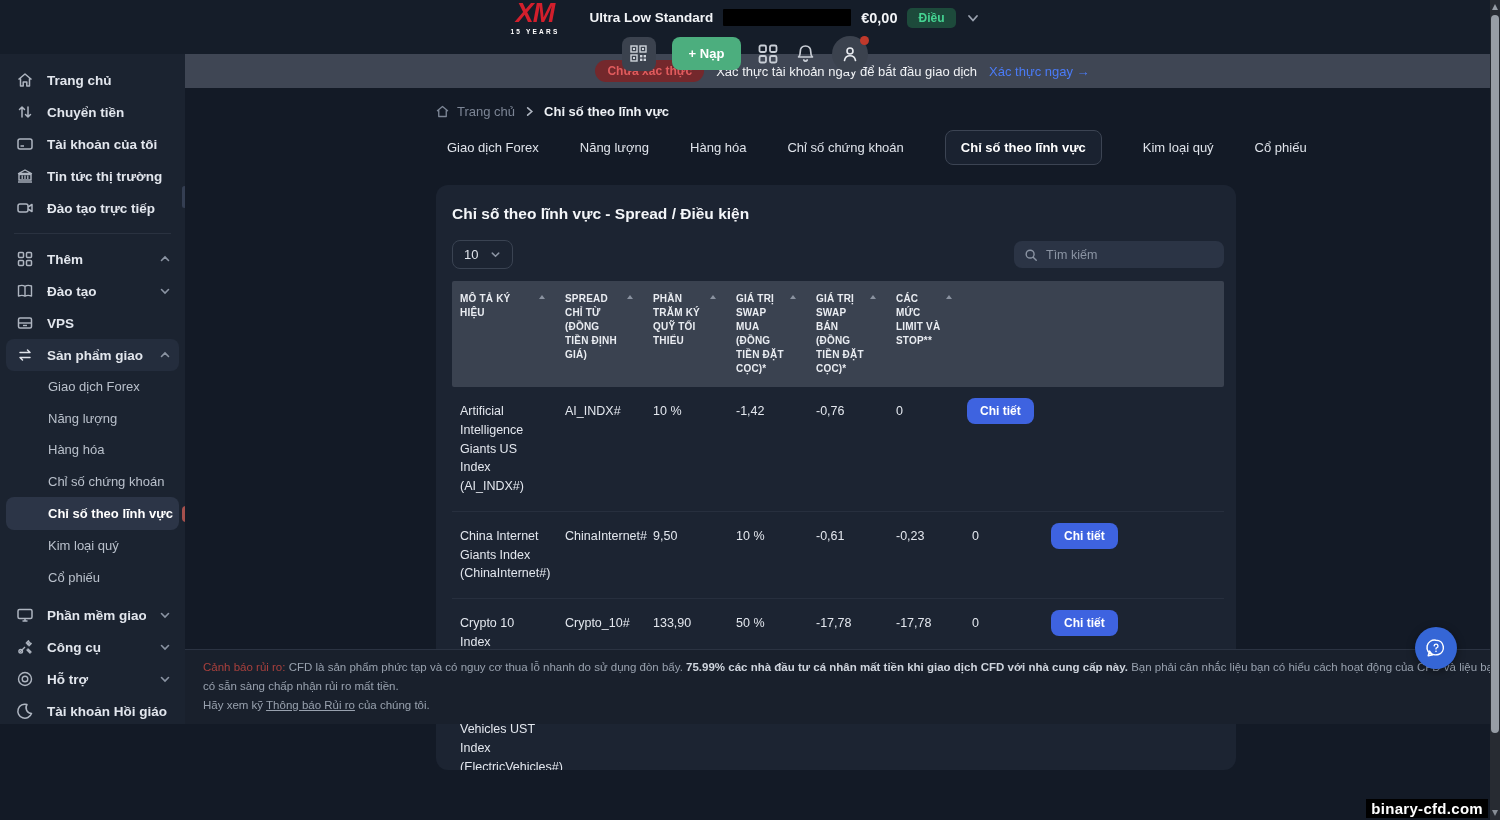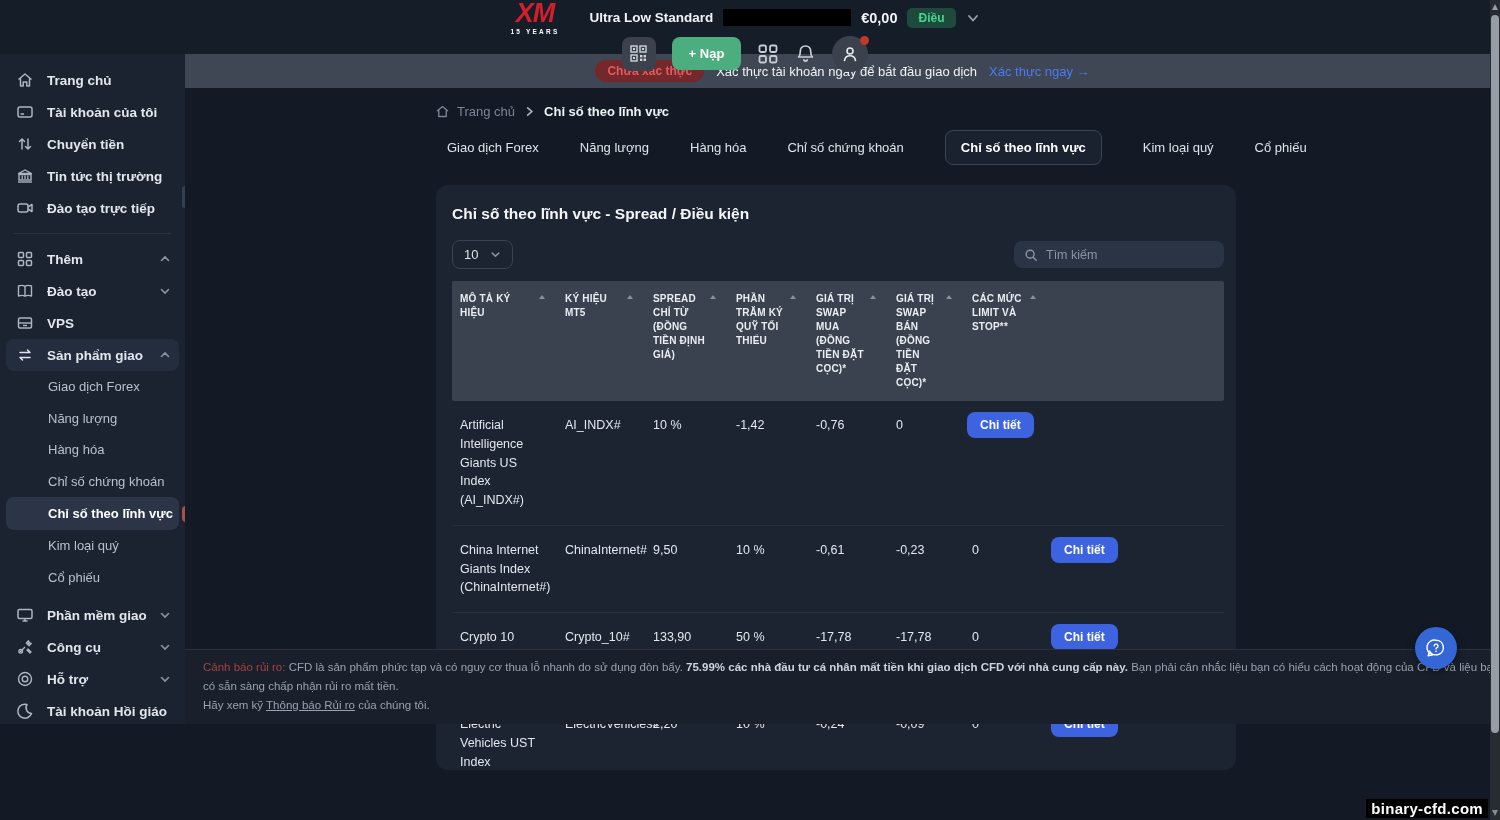--- a/index.html
+++ b/index.html
@@ -191,31 +191,31 @@
 
   <div class="sidebar">
     <div class="side-item">
       <svg width="18" height="18" viewBox="0 0 18 18">
         <path d="M2.5 8.5 L9 3 L15.5 8.5 M4.5 7.5 V15 H7.2 V11 H10.8 V15 H13.5 V7.5" fill="none" stroke="#aeb5c0" stroke-width="1.5" stroke-linejoin="round"></path>
       </svg>
       <span class="lbl">Trang chủ</span>
     </div>
     <div class="side-item">
       <svg width="18" height="18" viewBox="0 0 18 18">
+        <path d="M6 14 V4 M6 4 L3.5 6.5 M6 4 L8.5 6.5" fill="none" stroke="#aeb5c0" stroke-width="1.5" stroke-linecap="round" stroke-linejoin="round"></path>
+        <path d="M12 4 V14 M12 14 L9.5 11.5 M12 14 L14.5 11.5" fill="none" stroke="#aeb5c0" stroke-width="1.5" stroke-linecap="round" stroke-linejoin="round"></path>
+      </svg>
+      <span class="lbl">Chuyển tiền</span>
+    </div>
+    <div class="side-item">
+      <svg width="18" height="18" viewBox="0 0 18 18">
         <rect x="2" y="4" width="14" height="10" rx="2" fill="none" stroke="#aeb5c0" stroke-width="1.5"></rect>
         <line x1="4.5" y1="11" x2="8" y2="11" stroke="#aeb5c0" stroke-width="1.5"></line>
       </svg>
       <span class="lbl">Tài khoản của tôi</span>
-    </div>
-    <div class="side-item">
-      <svg width="18" height="18" viewBox="0 0 18 18">
-        <path d="M6 14 V4 M6 4 L3.5 6.5 M6 4 L8.5 6.5" fill="none" stroke="#aeb5c0" stroke-width="1.5" stroke-linecap="round" stroke-linejoin="round"></path>
-        <path d="M12 4 V14 M12 14 L9.5 11.5 M12 14 L14.5 11.5" fill="none" stroke="#aeb5c0" stroke-width="1.5" stroke-linecap="round" stroke-linejoin="round"></path>
-      </svg>
-      <span class="lbl">Chuyển tiền</span>
     </div>
     <div class="side-item">
       <svg width="18" height="18" viewBox="0 0 18 18">
         <path d="M2.5 6.5 L9 3 L15.5 6.5 Z" fill="none" stroke="#aeb5c0" stroke-width="1.4" stroke-linejoin="round"></path>
         <rect x="3" y="7.5" width="12" height="5.5" fill="none" stroke="#aeb5c0" stroke-width="1.4"></rect>
         <line x1="6.2" y1="8.5" x2="6.2" y2="12" stroke="#aeb5c0" stroke-width="1.3"></line>
         <line x1="9" y1="8.5" x2="9" y2="12" stroke="#aeb5c0" stroke-width="1.3"></line>
         <line x1="11.8" y1="8.5" x2="11.8" y2="12" stroke="#aeb5c0" stroke-width="1.3"></line>
         <line x1="2" y1="15" x2="16" y2="15" stroke="#aeb5c0" stroke-width="1.4"></line>
       </svg>
@@ -370,24 +370,20 @@
             <line x1="10.5" y1="10.5" x2="14" y2="14" stroke="#8b94a3" stroke-width="1.6" stroke-linecap="round"></line>
           </svg>
           <input type="text" placeholder="Tìm kiếm" style="">
         </div>
       </div>
 
       <div class="tbl">
         <div class="tgrid thead">
           <div class="th">
               <span>MÔ TẢ KÝ HIỆU</span>
-              <span class="sortcaret"></span>
-            </div>
-          <div class="th">
-              <span>KÝ HIỆU MT5</span>
               <span class="sortcaret"></span>
             </div>
           <div class="th">
               <span>SPREAD CHỈ TỪ (ĐỒNG TIỀN ĐỊNH GIÁ)</span>
               <span class="sortcaret"></span>
             </div>
           <div class="th">
               <span>PHẦN TRĂM KÝ QUỸ TỐI THIỂU</span>
               <span class="sortcaret"></span>
             </div>

